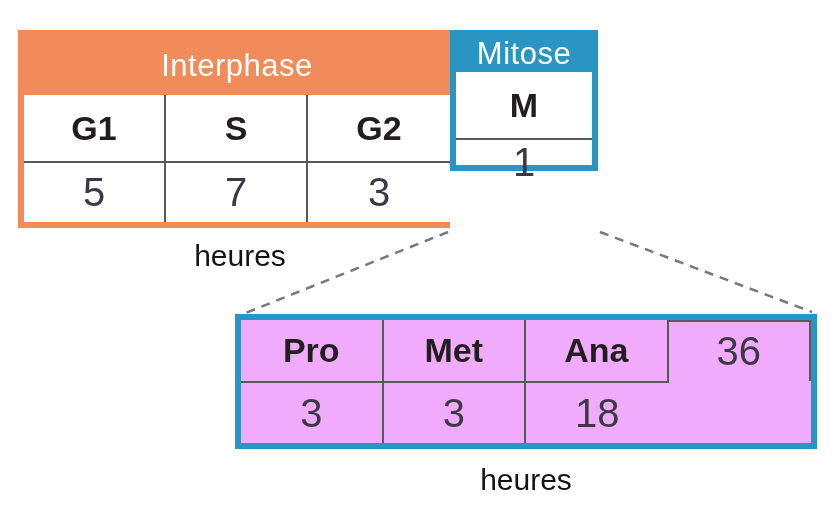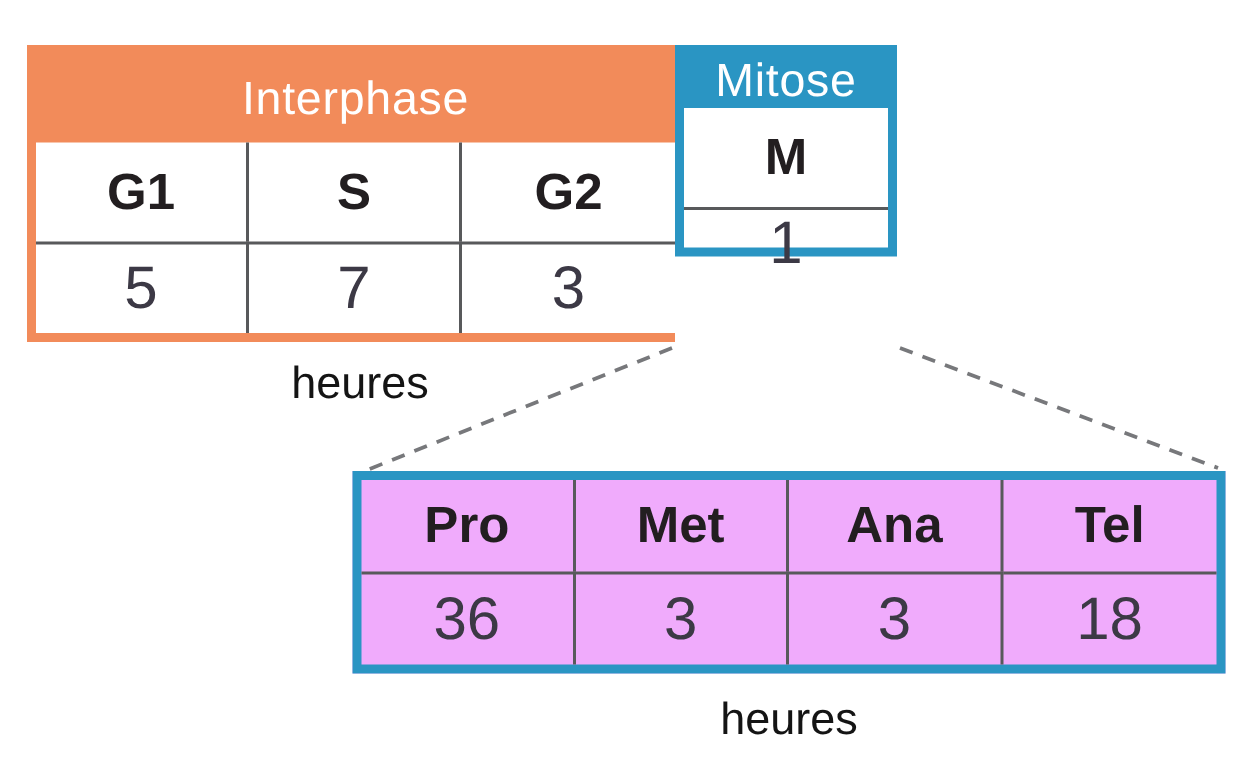--- a/index.html
+++ b/index.html
@@ -104,20 +104,19 @@
     </div>
   </div>
 </div>
 
 <div class="unit-label heures">heures</div>
 
 <div class="bottom-table">
   <div class="cell phase-cell v-divide">Pro</div>
   <div class="cell phase-cell v-divide">Met</div>
   <div class="cell phase-cell v-divide">Ana</div>
-  <div class="cell phase-cell">Tel</div>
   <div class="cell value-cell v-divide">36</div>
   <div class="cell value-cell v-divide">3</div>
   <div class="cell value-cell v-divide">3</div>
   <div class="cell value-cell">18</div>
 </div>
 
 <div class="unit-label minutes">heures</div>
 
 </body></html>

